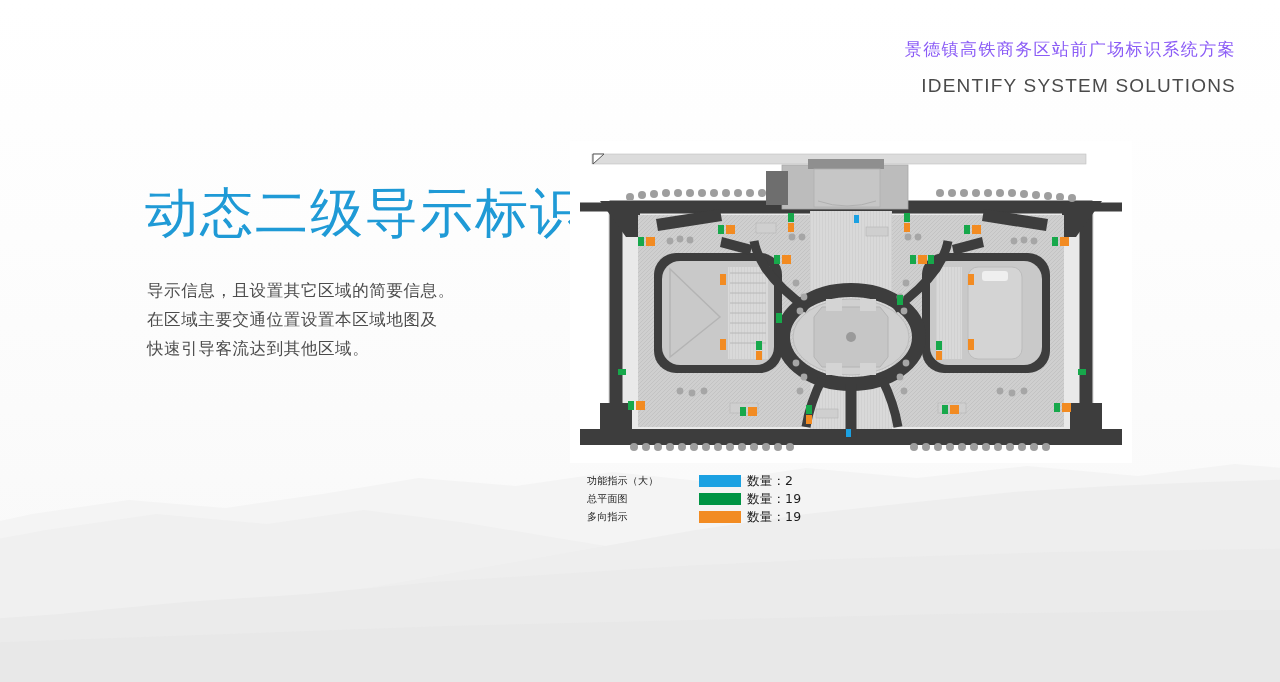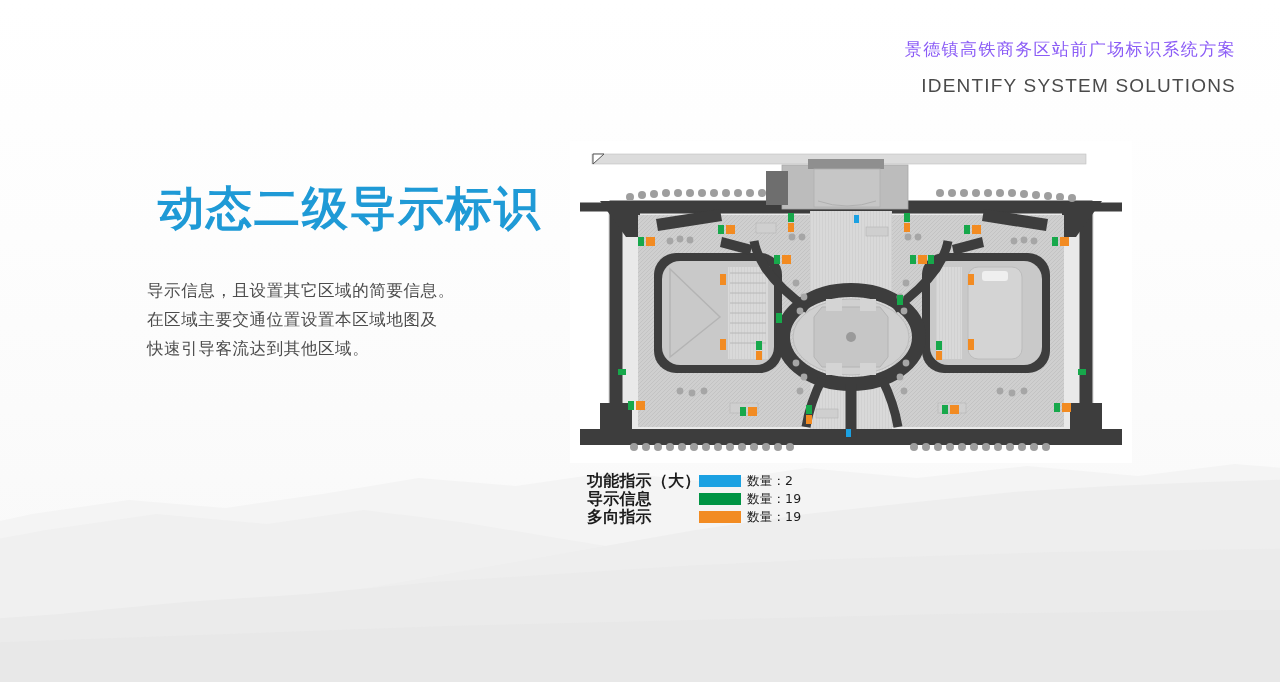--- a/index.html
+++ b/index.html
@@ -22,37 +22,37 @@
   .r4{bottom:0;height:180px;}
   .r5{bottom:0;height:130px;}
 
   
   .header{position:absolute;right:44px;top:40px;text-align:right;line-height:1.12;}
   .header .cn{font-size:17px;color:#8b5cf6;letter-spacing:1.4px;white-space:nowrap;}
   .header .en{font-size:19px;color:#4a4a4a;letter-spacing:1.2px;white-space:nowrap;
     font-family:"Liberation Sans", sans-serif;font-weight:400;margin-top:16px;}
 
   
-  .title{position:absolute;left:158px;top:178px;
-    font-size:46px;letter-spacing:2px;color:#1f9ad6;white-space:nowrap;
-    font-family:"DejaVu Sans", sans-serif;font-weight:700;}
+  .title{position:absolute;left:145px;top:178px;
+    font-size:53px;letter-spacing:2px;color:#1f9ad6;white-space:nowrap;
+    font-family:"DejaVu Sans", sans-serif;font-weight:400;}
   .body-text{position:absolute;left:147px;top:276px;width:330px;
     font-size:16.5px;line-height:29px;color:#4c4c4c;letter-spacing:.6px;
     font-family:"DejaVu Serif", serif;}
   .body-text div{white-space:nowrap;}
 
   
   .plan{position:absolute;left:570px;top:141px;width:562px;height:322px;}
   .plan svg{display:block;width:100%;height:100%;}
 
   
   .legend{position:absolute;left:587px;top:474px;font-size:12.5px;color:#1c1c1c;}
   .legend-row{display:flex;align-items:center;height:14px;margin-bottom:4px;}
   .legend-label{width:112px;white-space:nowrap;letter-spacing:.2px;
-    font-family:"DejaVu Sans", sans-serif;font-size:16px;font-weight:bold;}
+    font-family:"DejaVu Sans", sans-serif;font-size:10px;}
   .swatch{width:42px;height:12px;display:block;}
   .legend-qty{margin-left:6px;white-space:nowrap;letter-spacing:.2px;
     font-family:"DejaVu Sans", sans-serif;font-size:12.5px;}
 </style>
 </head>
 <body>
 
 <div class="bg">
   <div class="sky"></div>
 
@@ -355,21 +355,21 @@
 
 <div class="legend">
 
   <div class="legend-row">
     <span class="legend-label">功能指示（大）</span>
     <span class="swatch" style="background:#1ba1e2"></span>
     <span class="legend-qty">数量：2</span>
   </div>
 
   <div class="legend-row">
-    <span class="legend-label">导示信息</span>
+    <span class="legend-label">总平面图</span>
     <span class="swatch" style="background:#009444"></span>
     <span class="legend-qty">数量：19</span>
   </div>
 
   <div class="legend-row">
     <span class="legend-label">多向指示</span>
     <span class="swatch" style="background:#f28b22"></span>
     <span class="legend-qty">数量：19</span>
   </div>
 

